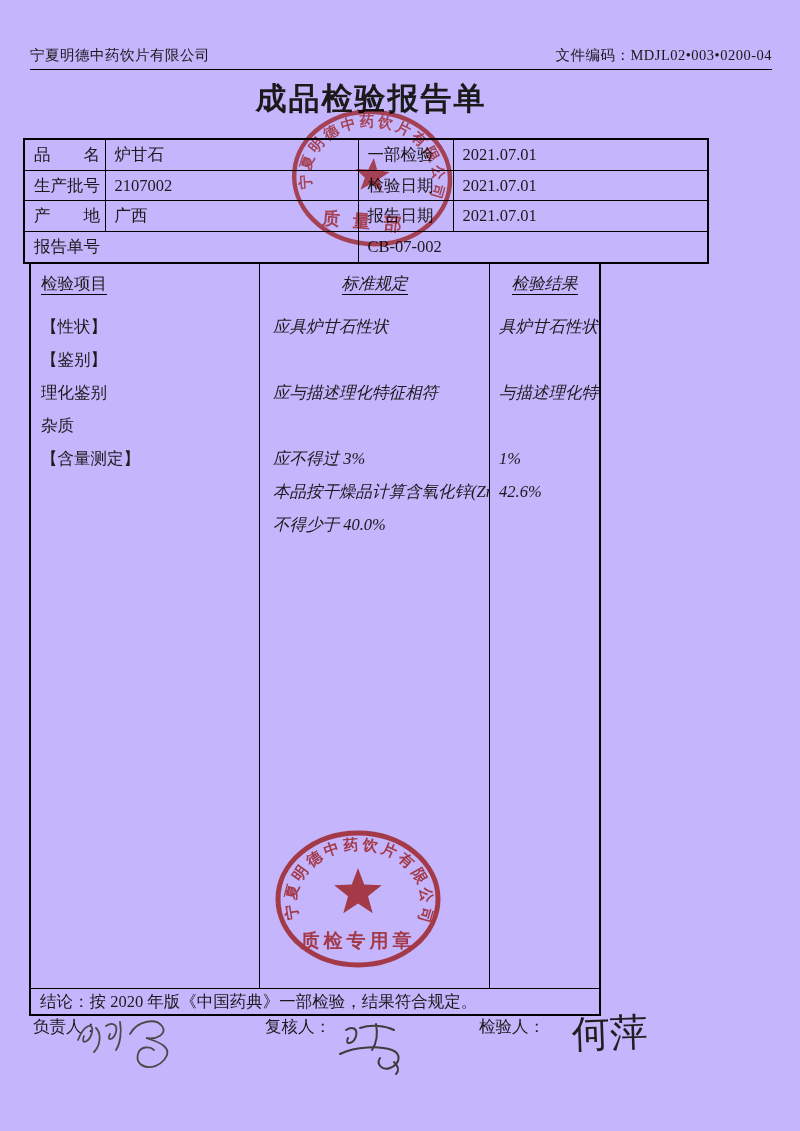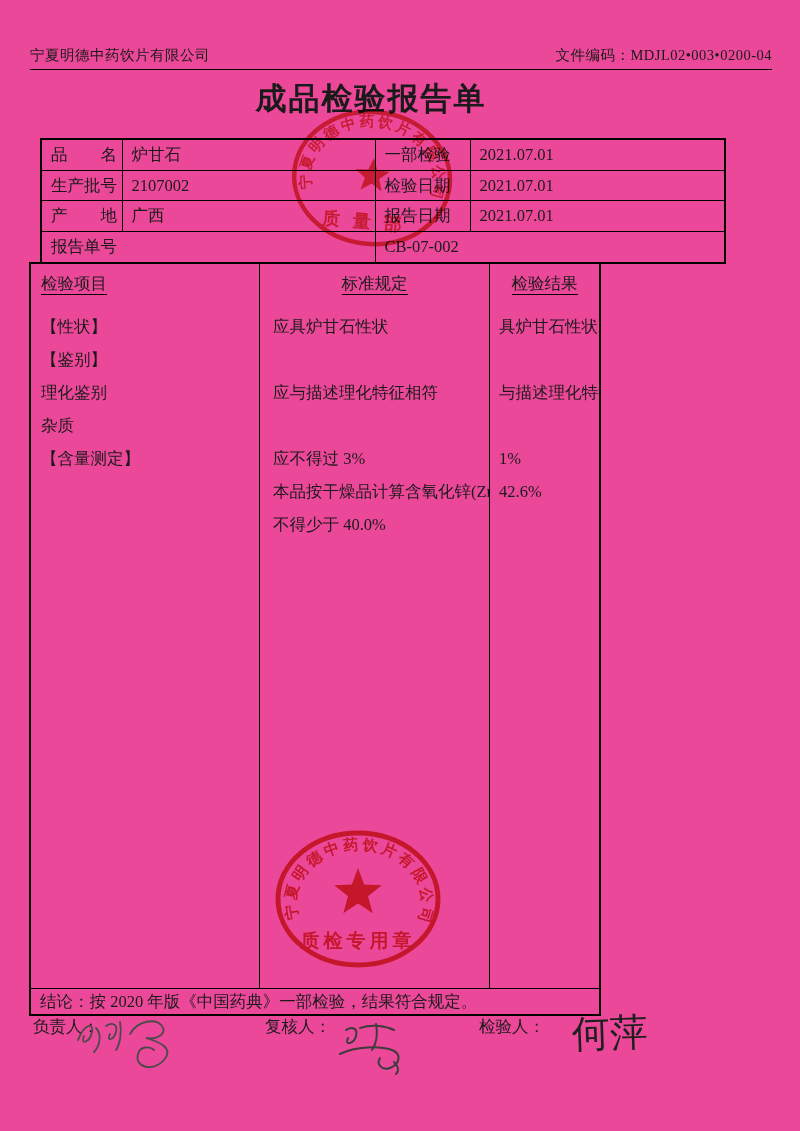--- a/index.html
+++ b/index.html
@@ -1,34 +1,34 @@
 <!DOCTYPE html>
 <html><head>
 <meta charset="utf-8">
 <style>
   * { margin:0; padding:0; box-sizing:border-box; }
   html,body { background:#ffffff; }
   body { font-family:"Liberation Serif","DejaVu Serif",serif; color:#1a1a1a; }
-  .sheet { position:relative; width:800px; height:1131px; background:#ec4899; overflow:hidden; }
+  .sheet { position:relative; width:800px; height:1131px; background:#c4b5fd; overflow:hidden; }
 
   
   .pageheader { position:absolute; left:30px; top:46px; width:742px; display:flex; justify-content:space-between; font-size:14.5px; letter-spacing:.5px; }
   .headrule { position:absolute; left:30px; top:69px; width:742px; border-top:1.8px solid #000; }
   .doc-title { position:absolute; left:29px; top:78px; width:684px; text-align:center; font-size:31px; font-weight:700; letter-spacing:2px; }
 
   
-  table.info { position:absolute; left:40px; top:138px; width:684px; height:126px; border-collapse:collapse; table-layout:fixed; font-size:16.5px; }
+  table.info { position:absolute; left:23px; top:138px; width:684px; height:126px; border-collapse:collapse; table-layout:fixed; font-size:16.5px; }
   table.info td { border:1.4px solid #000; padding:0 0 0 9px; white-space:nowrap; }
   table.info { border:2px solid #000; }
 
   
   .main { position:absolute; left:29px; top:262px; width:572px; border:2px solid #000; background:transparent; }
   .cols { display:grid; grid-template-columns:228px 230px 1fr; height:724px; }
   .col { overflow:hidden; }
-  .col + .col { border-left:1.5px solid #000; }
+  .col + .col { border-left:1.5px solid #000;font-style:italic; }
   .colhead { height:30px; padding-top:9px; font-size:16.5px; }
   .colhead.center { text-align:center; }
   .colhead.left { padding-left:10px; }
   .u { border-bottom:1.2px solid #000; padding-bottom:1px; }
   .rows { margin-top:16px; }
   .col-item .rows { padding-left:10px; }
   .col-std .rows { padding-left:13px; }
   .col-res .rows { padding-left:9px; }
   .bodyrow { height:33px; line-height:33px; font-size:16.5px; white-space:nowrap; }
   .conclusion { border-top:1.5px solid #000; height:26px; line-height:25px; padding-left:9px; font-size:16.5px; }

